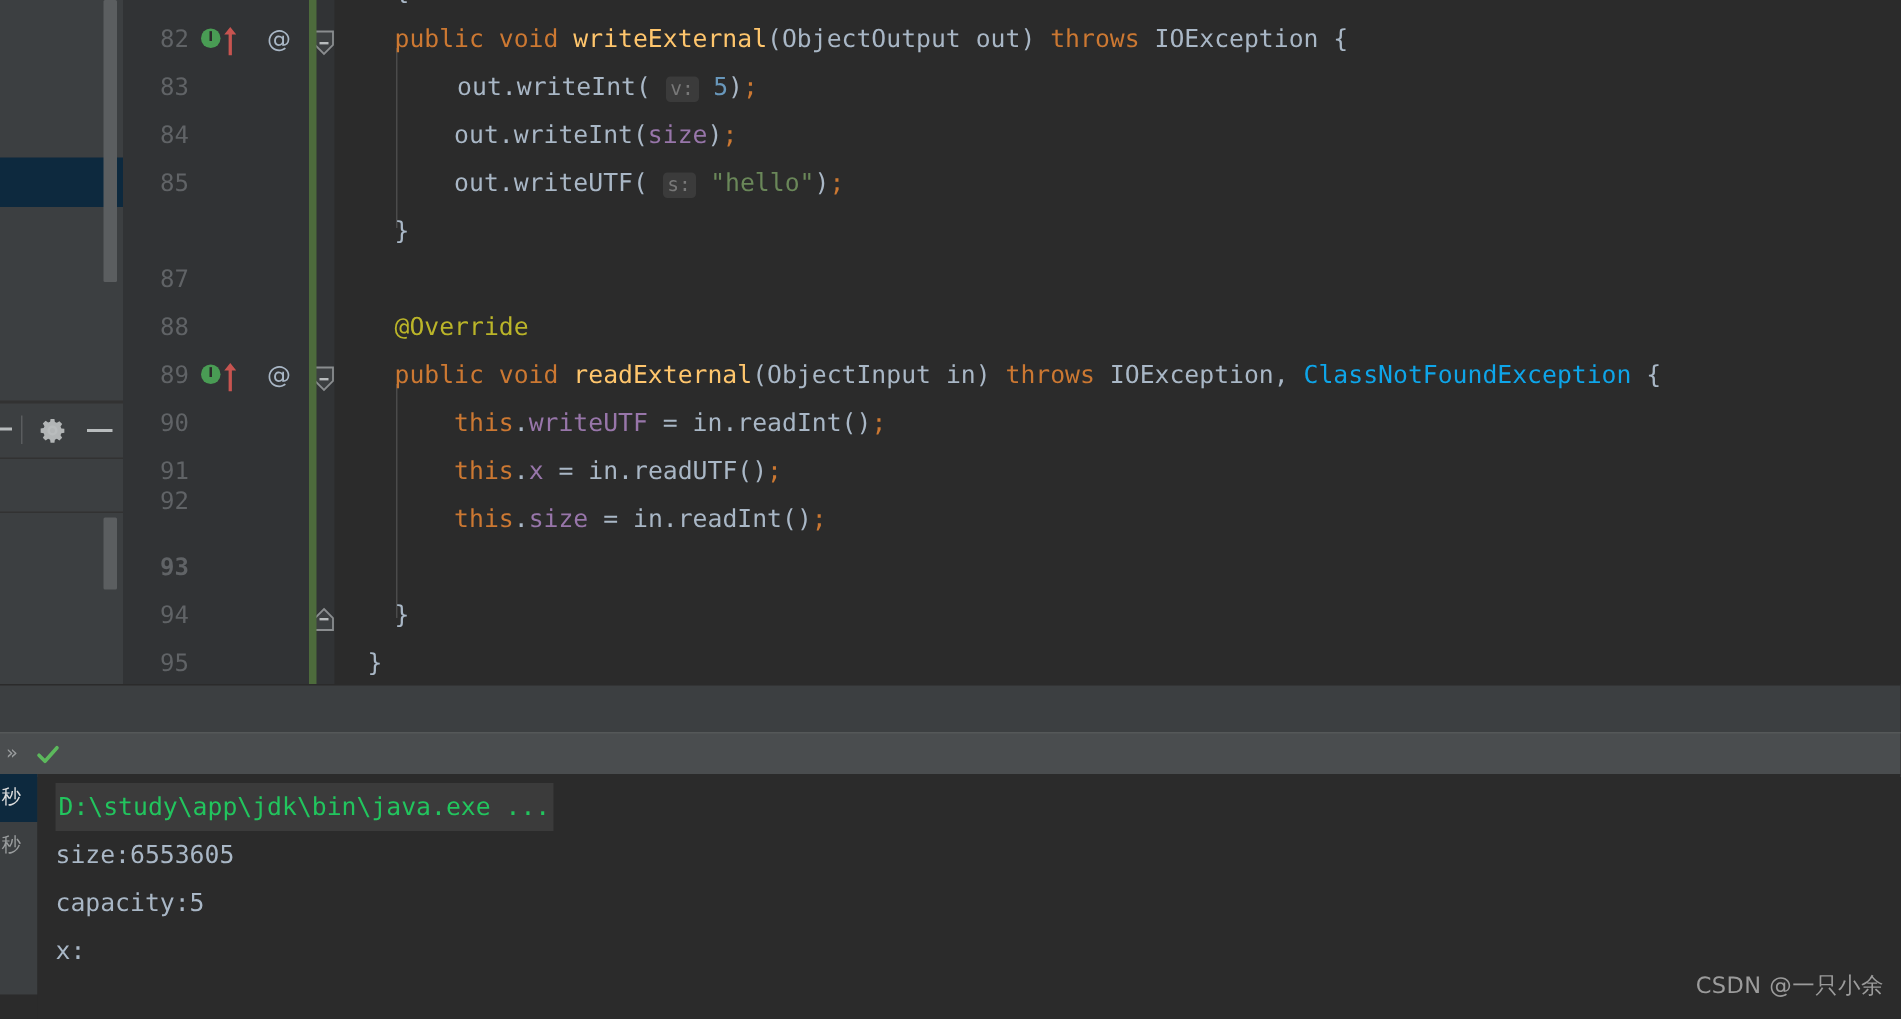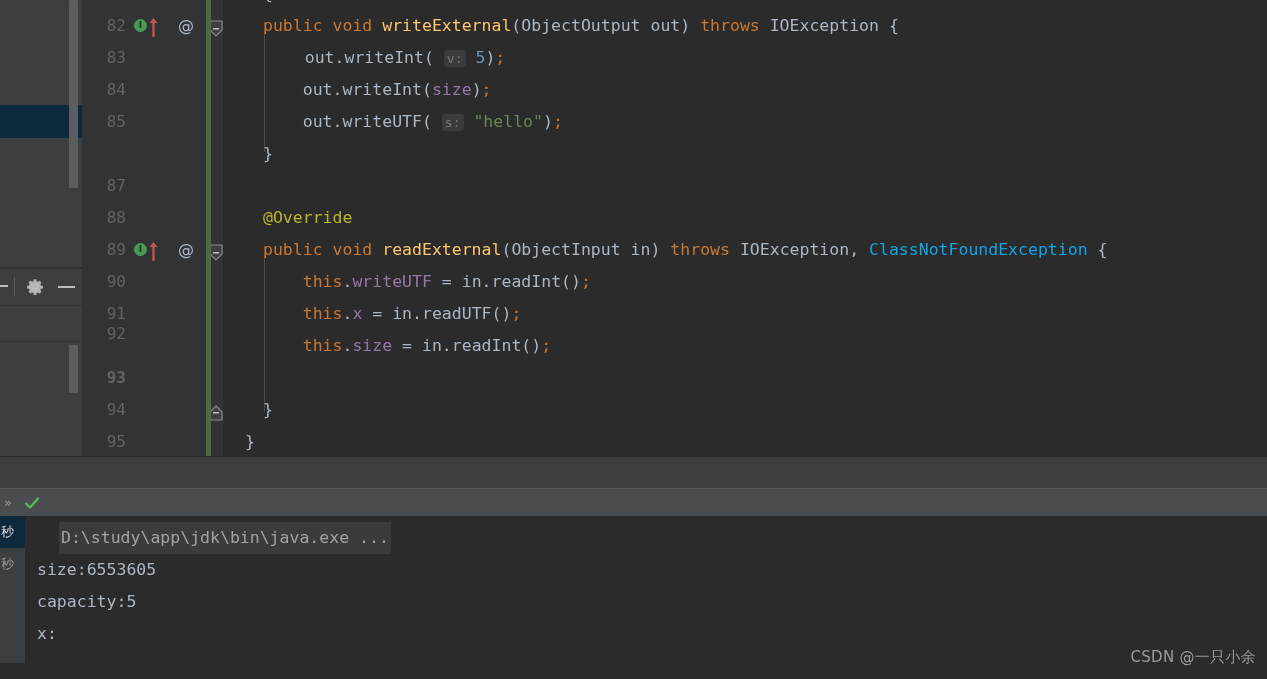--- a/index.html
+++ b/index.html
@@ -231,24 +231,23 @@
   }
   .console-line {
     position: absolute; left: 12px;
     height: 32px; line-height: 32px;
     font-family: "DejaVu Sans Mono", "Liberation Mono", monospace;
     font-size: 16.5px;
     color: #a9b7c6;
     white-space: pre;
   }
   .console-line.cmd {
-    color: #a3a3a3;
+    color: #22c55e;
     background: #3b3b3b;
     padding: 0 2px;
-    margin-left: 22px;
   }
 
   
   .watermark {
     position: absolute; right: 11px; bottom: 12px;
     font-size: 15px;
     color: #9b9b9b;
     font-family: "DejaVu Sans", "Liberation Sans", sans-serif;
     letter-spacing: .3px;
   }

